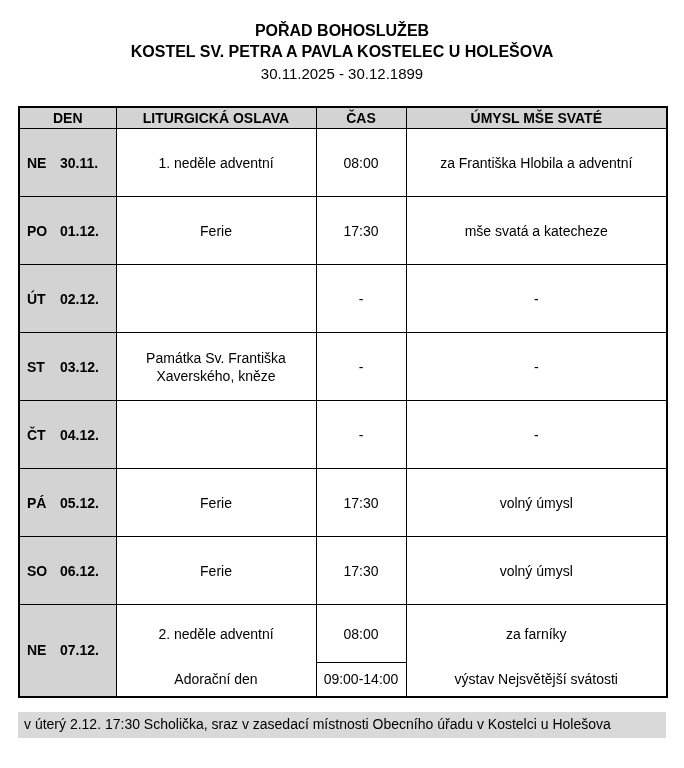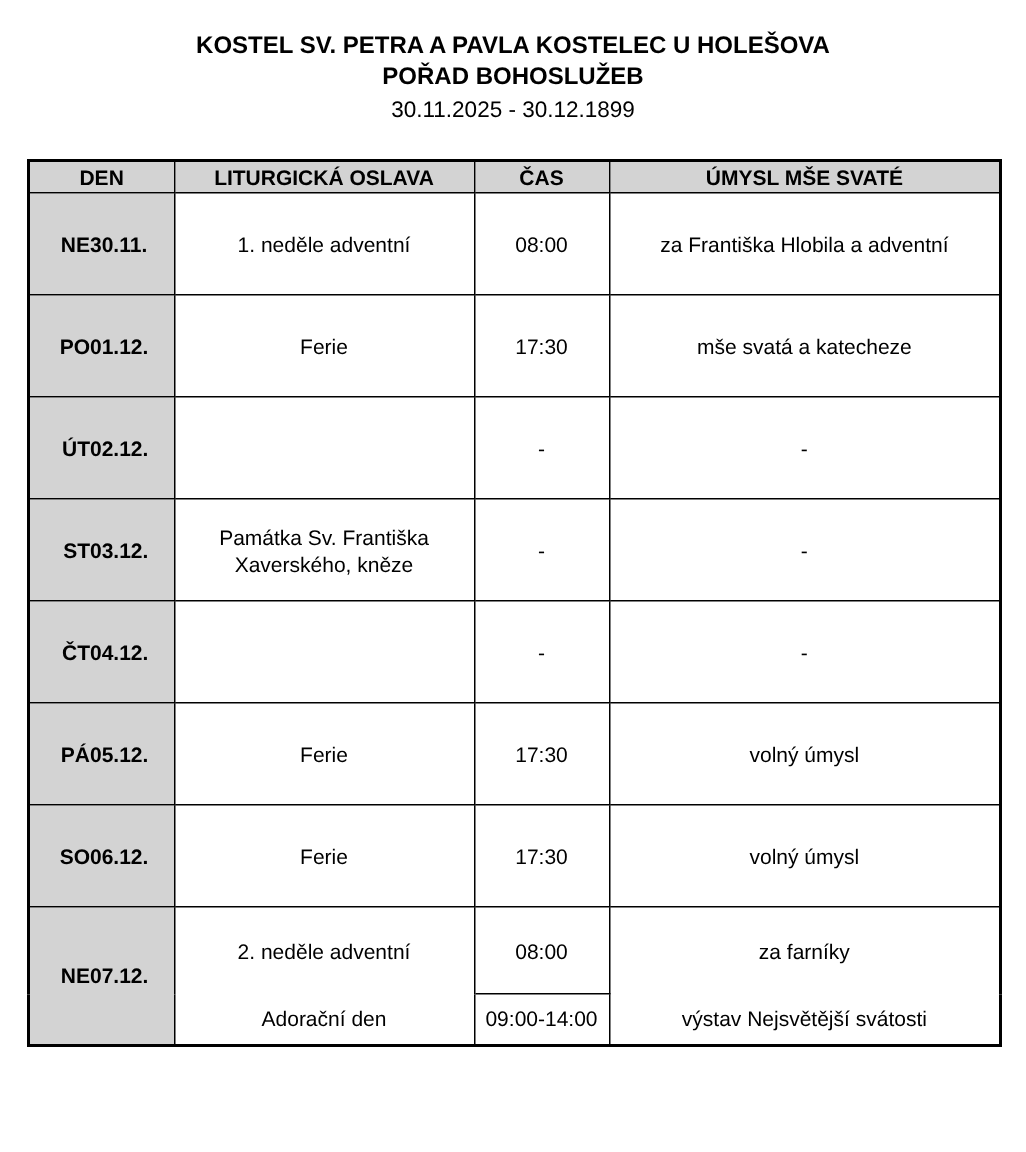--- a/index.html
+++ b/index.html
@@ -40,42 +40,42 @@
   tbody tr { height: 68px; }
   tbody tr.main-sub { height: 58px; }
   tbody tr.subrow { height: 34px; padding-left: 15px; }
   td.day {
     background: var(--day-bg, #d3d3d3);
     font-weight: bold;
     text-align: left;
     padding-left: 7px;
     white-space: nowrap;
   }
-  td.day .abbr { display: inline-block; min-width: 33px; text-align: right; }
+  td.day .abbr { display: inline-block; min-width: 33px; }
   td.celebration { line-height: 18px; }
   .no-bottom { border-bottom-style: hidden; }
 
   .footer-note {
     width: 648px;
     margin-top: 14px;
     background: var(--footer-bg, #d9d9d9);
     font-size: 14px;
     line-height: 21px;
     padding: 2px 6px 3px 6px;
     text-align: left;
   }
 </style>
 </head>
 <body>
 
 <div class="page">
 
   <div class="titles">
+    <div class="title-line">POŘAD BOHOSLUŽEB</div>
     <div class="title-line">KOSTEL SV. PETRA A PAVLA KOSTELEC U HOLEŠOVA</div>
-    <div class="title-line">POŘAD BOHOSLUŽEB</div>
     <div class="date-range">30.11.2025 - 30.12.1899</div>
   </div>
 
   <table class="schedule">
     <colgroup>
       <col style="width:97px">
       <col style="width:200px">
       <col style="width:90px">
       <col style="width:261px">
     </colgroup>
@@ -137,14 +137,15 @@
           <td class="no-bottom">za farníky</td>
         </tr>
         <tr class="subrow">
           <td class="celebration">Adorační den</td>
           <td class="time">09:00-14:00</td>
           <td>výstav Nejsvětější svátosti</td>
         </tr>
       </tbody>
   </table>
 
+  <div class="footer-note">v úterý 2.12. 17:30 Scholička, sraz v zasedací místnosti Obecního úřadu v Kostelci u Holešova</div>
 
 </div>
 
 </body></html>

